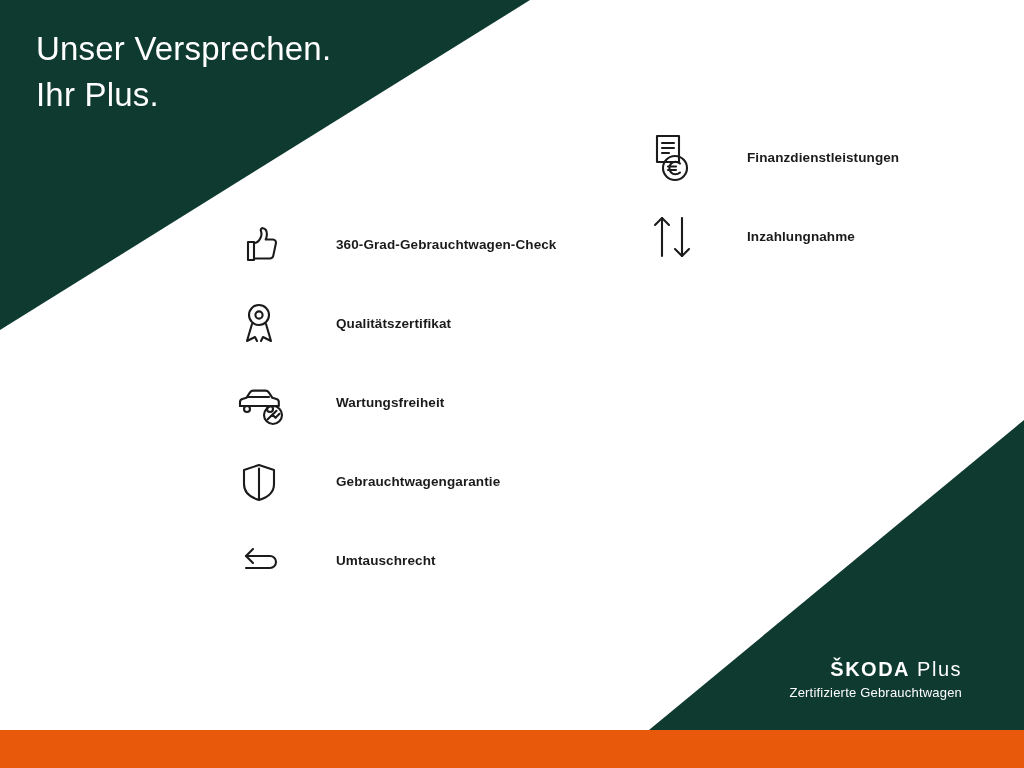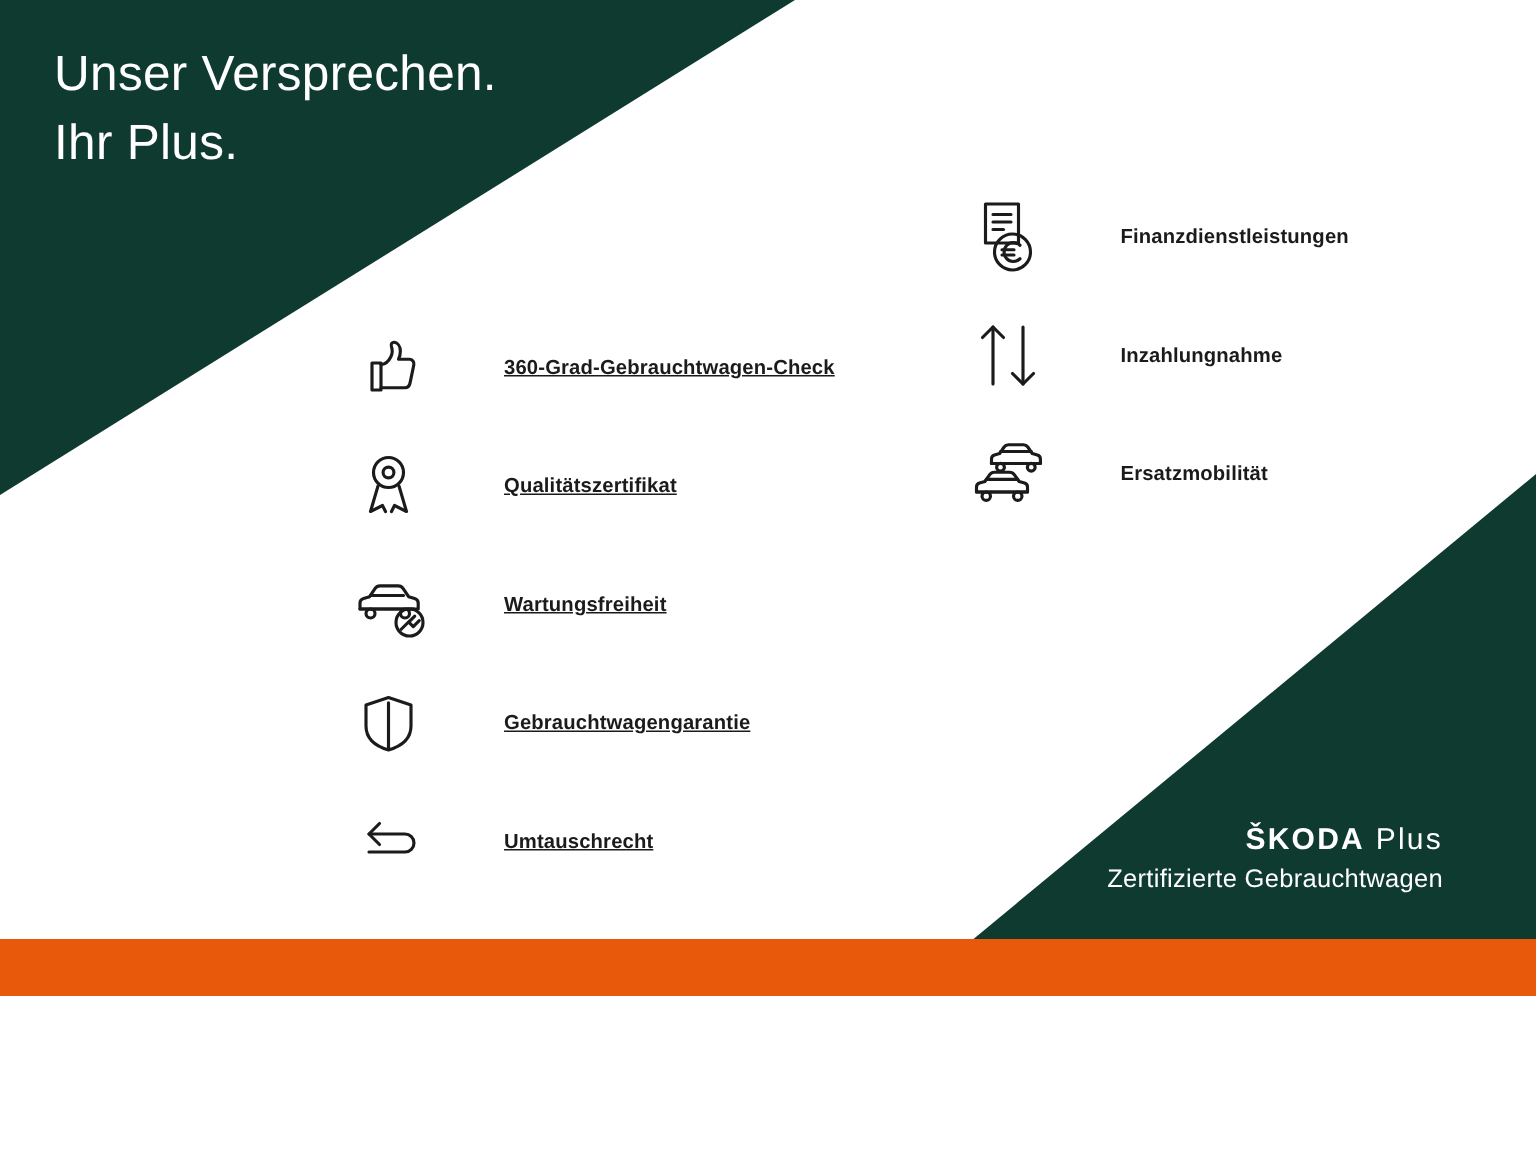--- a/index.html
+++ b/index.html
@@ -6,21 +6,21 @@
     margin: 0;
     padding: 0;
     background: #ffffff;
   }
   body {
     font-family: "Liberation Sans", sans-serif;
   }
   #slide {
     position: relative;
     width: 1024px;
-    height: 664px;
+    height: 768px;
     background: #ffffff;
     overflow: hidden;
   }
   
   .wedge-top {
     position: absolute;
     left: 0;
     top: 0;
     width: 560px;
     height: 330px;
@@ -77,21 +77,21 @@
   }
   .brand-main {
     font-size: 20px;
     letter-spacing: 1.5px;
     font-weight: 400;
   }
   .brand-main .bold {
     font-weight: 700;
   }
   .brand-sub {
-    font-size: 17px;
+    font-size: 13px;
     margin-top: 4px;
     font-weight: 400;
     letter-spacing: 0.2px;
   }
 
   .col {
     position: absolute;
   }
   .col-left { left: 232px; top: 205px; }
   .col-right { left: 645px; top: 118px; }
@@ -109,21 +109,21 @@
     justify-content: flex-start;
     flex: 0 0 auto;
   }
   .feature .label {
     font-size: 13.5px;
     font-weight: 700;
     color: #1b1b1b;
     letter-spacing: 0.1px;
     white-space: nowrap;
   }
-  .col-left .label { margin-left: 38px; text-decoration: underline; }
+  .col-left .label { margin-left: 38px; }
   .col-right .label { margin-left: 36px; }
 
   svg { display: block; }
 </style>
 </head>
 <body>
 
 <div id="slide">
 
   <div class="wedge-top"></div>
@@ -219,37 +219,20 @@
           <path d="M17 48 V10"></path>
           <path d="M10 17 L17 10 l7 7"></path>
           <path d="M37 10 v38"></path>
           <path d="M30 41 l7 7 l7-7"></path>
         </svg>
       </span>
       <span class="label">Inzahlungnahme</span>
     </div>
 
 
-    <div class="feature">
-      <span class="icon">
-        <svg width="62" height="56" viewBox="0 0 62 56" fill="none" stroke="#1b1b1b" stroke-width="2.1" stroke-linecap="round" stroke-linejoin="round">
-          <path d="M16 21 v-3 c0-1.3 0.8-2.2 2-2.6 l3.4-1 l3-4.4 c0.7-1 1.7-1.5 2.9-1.5 h10 c1.2 0 2.2 0.5 2.9 1.5 l3 4.4 l3.4 1 c1.2 0.4 2 1.3 2 2.6 v3 z"></path>
-          <path d="M16 21 h32.6"></path>
-          <circle cx="22" cy="23.5" r="2.6"></circle>
-          <circle cx="42.5" cy="23.5" r="2.6"></circle>
-          <path d="M22 13 h20.5"></path>
-          <path d="M6 40 v-3.4 c0-1.3 0.8-2.2 2-2.6 l3.6-1 l3.2-4.6 c0.7-1 1.7-1.6 3-1.6 h10.4 c1.3 0 2.3 0.6 3 1.6 l3.2 4.6 l3.6 1 c1.2 0.4 2 1.3 2 2.6 V40 z"></path>
-          <path d="M6 40 h34"></path>
-          <circle cx="12.5" cy="42.8" r="2.8"></circle>
-          <circle cx="33.5" cy="42.8" r="2.8"></circle>
-          <path d="M12.5 31.6 h21"></path>
-        </svg>
-      </span>
-      <span class="label">Ersatzmobilität</span>
-    </div>
 
   </div>
 
   <div class="brand">
     <div class="brand-main">
       <span class="bold">ŠKODA</span>
       <span>Plus</span>
     </div>
     <div class="brand-sub">Zertifizierte Gebrauchtwagen</div>
   </div>

